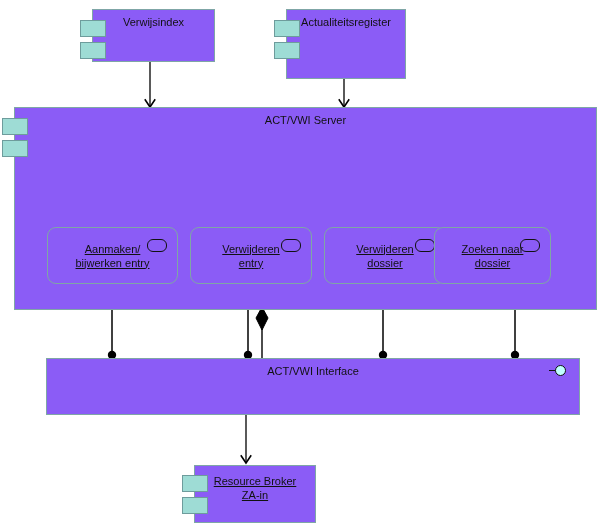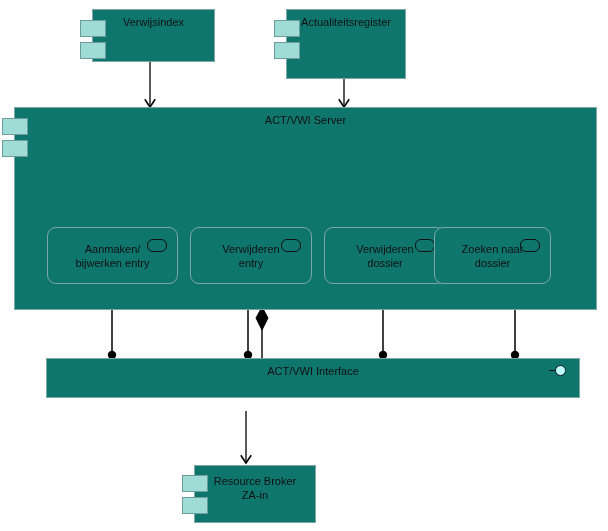--- a/index.html
+++ b/index.html
@@ -1,28 +1,28 @@
 <!DOCTYPE html>
 <html><head>
 <meta charset="utf-8">
 <title>ACT/VWI Server Component Diagram</title>
 <style>
   html,body{margin:0;padding:0;background:#ffffff;}
   body{font-family:"Liberation Sans", sans-serif;}
   #canvas{position:relative;width:608px;height:531px;overflow:hidden;background:#ffffff;}
 
   
-  .node{position:absolute;box-sizing:border-box;background:#0f766e;border:1px solid #7FA6A6;}
+  .node{position:absolute;box-sizing:border-box;background:#8b5cf6;border:1px solid #7FA6A6;}
   .node.round{border-radius:9px;}
   .node .title{
     position:absolute;left:0;right:0;top:5px;
     text-align:center;font-size:11px;line-height:14px;color:#111111;
     font-family:"Liberation Sans", sans-serif;
   }
-  .node.center .title{top:50%;transform:translateY(-50%);}
+  .node.center .title{top:50%;transform:translateY(-50%);text-decoration:underline;}
 
   
   .tab{position:absolute;width:26px;height:17px;background:#9EDCD5;border:1px solid #6E9C9C;box-sizing:border-box;}
 
   
   .svc-glyph{position:absolute;width:18px;height:11px;border:1.4px solid #111;border-radius:6px;background:transparent;}
 
   
   .lolli{position:absolute;width:22px;height:12px;}
   .lolli .stem{position:absolute;left:0;top:5px;width:7px;height:1.4px;background:#111;}
@@ -144,21 +144,21 @@
   </div>
 
   <div class="node round center" style="left:434px;top:227px;width:117px;height:57px;">
     <div class="title">
       <span>Zoeken naar</span><br>
       <span>dossier</span>
     </div>
     <span class="svc-glyph" style="right:10px;top:11px;"></span>
   </div>
 
-  <div class="node" style="left:46px;top:358px;width:534px;height:40px;">
+  <div class="node" style="left:46px;top:358px;width:534px;height:57px;">
     <div class="title">ACT/VWI Interface</div>
     <span class="lolli" style="right:8px;top:6px;">
       <span class="stem"></span>
       <span class="ball"></span>
     </span>
   </div>
 
   <div class="node center" style="left:194px;top:465px;width:122px;height:58px;">
     <div class="title" style="top:8px;transform:none;">
       <span>Resource Broker</span><br>

